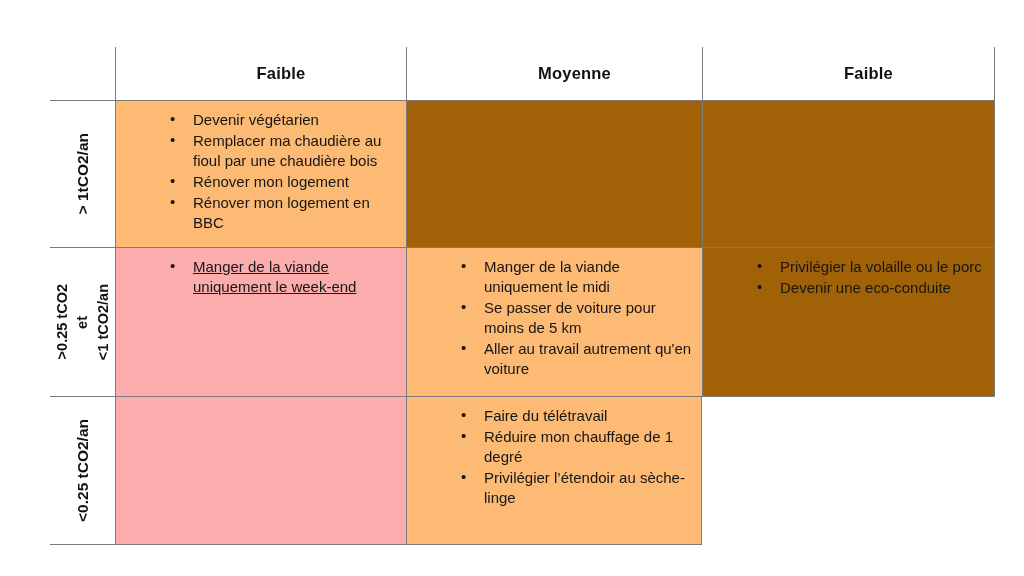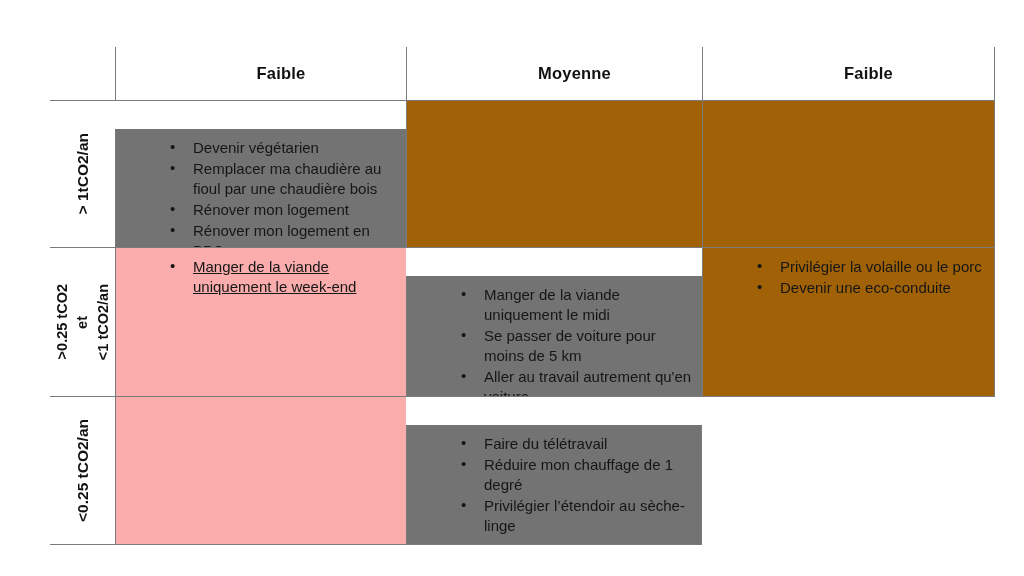--- a/index.html
+++ b/index.html
@@ -76,21 +76,21 @@
     font-weight: bold;
     color: #111111;
     white-space: nowrap;
     text-align: center;
     line-height: 1;
     padding: 0 2px;
   }
   .rowhead.triple .vtext { font-size: 14.5px; padding: 0 3px; }
 
   
-  .fill-yellow { background: #737373; margin-top: 28px; }
+  .fill-yellow { background: #fdba74; }
   .fill-green  { background: #a16207; }
   .fill-pink   { background: #fbadad; text-decoration: underline; }
 
   .cell-body {
     padding: 9px 8px 6px 10px;
   }
   ul.items {
     list-style: none;
     margin: 0;
     padding: 0;

